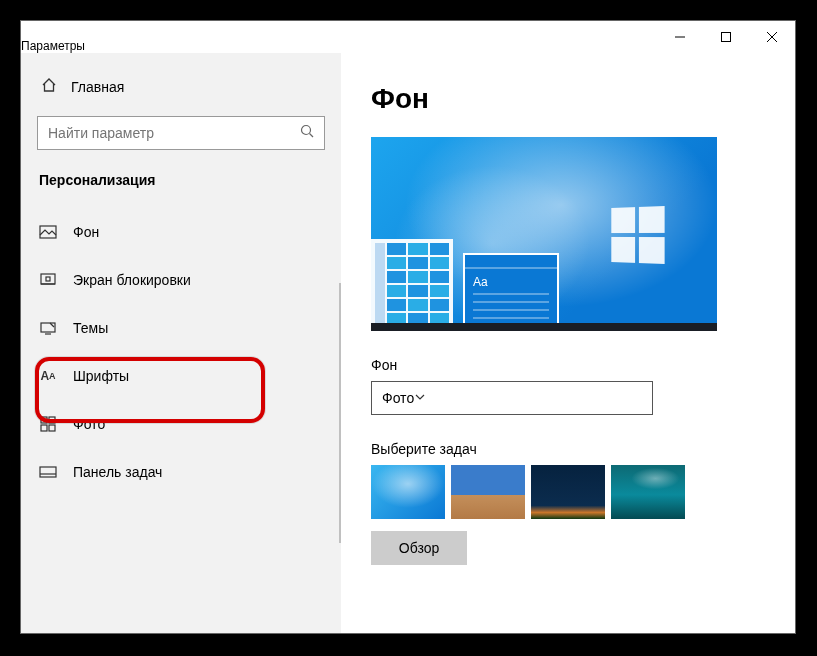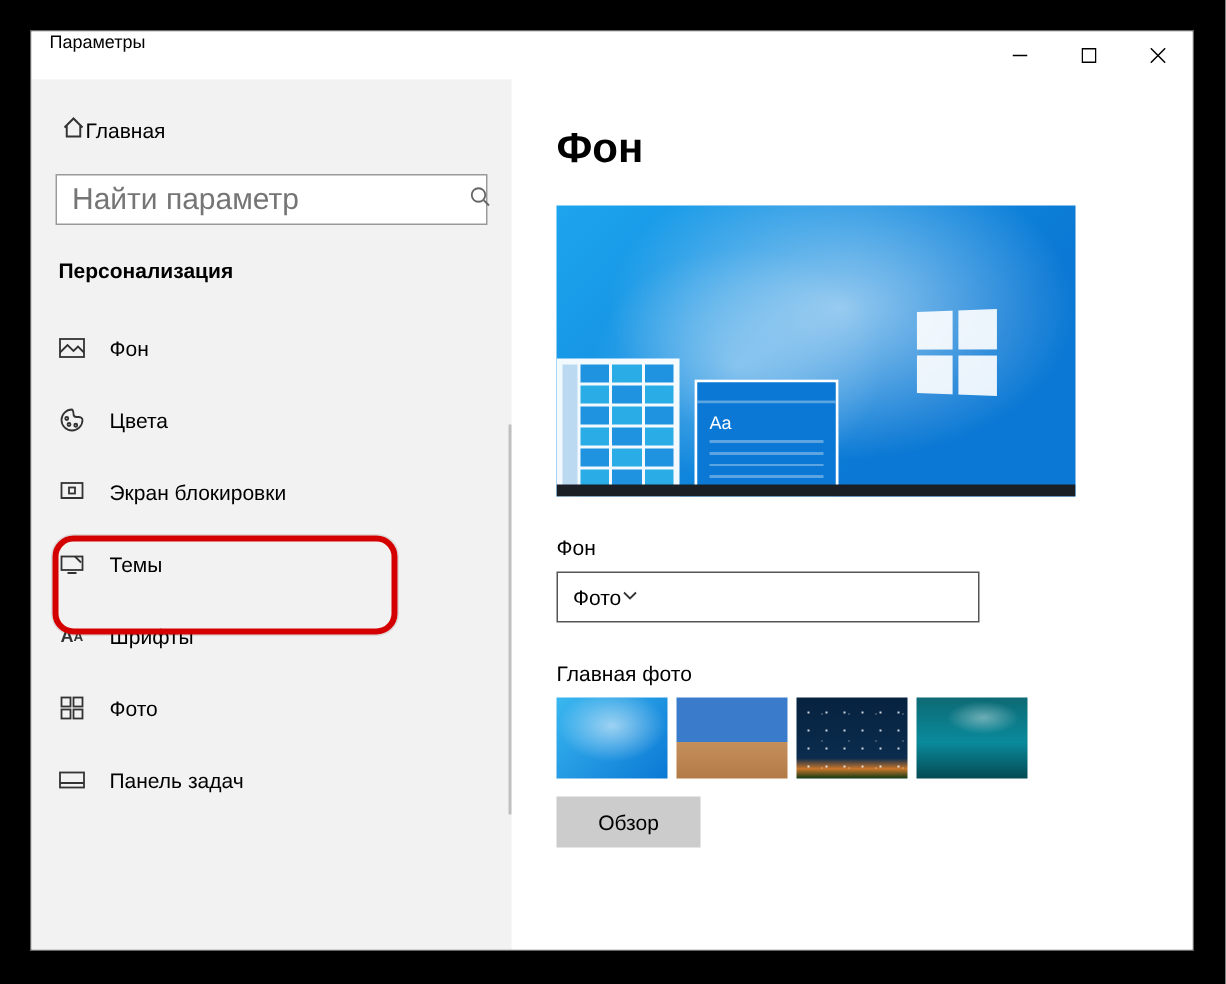--- a/index.html
+++ b/index.html
@@ -2,40 +2,40 @@
 <html><head>
 <meta charset="utf-8">
 <style>
   * { box-sizing: border-box; margin: 0; padding: 0; font-family: "Segoe UI", -apple-system, sans-serif; }
   body { width: 817px; height: 656px; background: #000; overflow: hidden; }
   .window {
     position: absolute; left: 20px; top: 20px; width: 776px; height: 614px;
     background: #fff; border: 1px solid #666; display: flex; flex-direction: column;
   }
   .titlebar {
-    height: 32px; display: flex; align-items: flex-start; justify-content: space-between;
-    padding-left: 12px; background: #fff;
+    height: 32px; display: flex; align-items: flex-end; justify-content: space-between;
+    background: #fff;
   }
   .titlebar-text { font-size: 12px; color: #000; }
   .window-controls { display: flex; height: 100%; }
   .wc-btn { width: 46px; display: flex; align-items: center; justify-content: center; cursor: pointer; }
   .wc-btn svg { stroke: #000; fill: none; }
 
   .content { flex: 1; display: flex; min-height: 0; }
 
   .sidebar { width: 320px; background: #f2f2f2; display: flex; flex-direction: column; padding-top: 16px; position: relative; }
-  .home-link { display: flex; align-items: center; padding: 8px 0 8px 20px; cursor: pointer; }
+  .home-link { display: flex; align-items: center; gap: 14px; padding: 8px 0 8px 20px; cursor: pointer; }
   .home-link span { font-size: 14px; }
   .search-row { padding: 12px 16px 16px 16px; }
   .search-box {
     width: 100%; height: 34px; border: 1px solid #999; background: #fff;
     display: flex; align-items: center; padding: 0 10px; justify-content: space-between;
   }
   .search-box input {
-    border: none; outline: none; font-size: 20px; color: #ef4444; flex: 1; background: transparent;
+    border: none; outline: none; font-size: 14px; color: #ef4444; flex: 1; background: transparent;
   }
   .category-header { font-size: 14px; font-weight: 600; padding: 6px 18px 20px 18px; }
   .nav { display: flex; flex-direction: column; position: relative; }
   .nav-item {
     display: flex; align-items: center; gap: 16px; height: 48px;
     padding-left: 18px; cursor: pointer; font-size: 14px;
   }
   .nav-item .icon { width: 18px; height: 18px; display: flex; align-items: center; justify-content: center; }
   .scroll-indicator { position: absolute; right: 0; top: 230px; width: 2px; height: 260px; background: #c0c0c0; }
 
@@ -162,31 +162,20 @@
         <div class="nav-item">
           <span class="icon">
             <svg width="18" height="18" viewBox="0 0 18 18" fill="none" stroke="#333" stroke-width="1.2">
               <rect x="1" y="3" width="16" height="12"></rect>
                 <path d="M1 12 L6 7 L10 11 L13 8 L17 12"></path>
             </svg>
           </span>
           <span>Фон</span>
         </div>
 
-        <div class="nav-item">
-          <span class="icon">
-            <svg width="18" height="18" viewBox="0 0 18 18" fill="none" stroke="#333" stroke-width="1.2">
-              <path d="M9 2 A7 7 0 1 0 16 9 c0 -1.5 -1.3 -2 -2.7 -2 H12 a2 2 0 0 1 -2 -2 c0 -1.5 -.6 -3 -1 -3z"></path>
-              <circle cx="5.5" cy="8" r="1"></circle>
-                <circle cx="7" cy="12" r="1"></circle>
-                <circle cx="11.5" cy="12.5" r="1"></circle>
-            </svg>
-          </span>
-          <span>Цвета</span>
-        </div>
 
         <div class="nav-item">
           <span class="icon">
             <svg width="18" height="18" viewBox="0 0 18 18" fill="none" stroke="#333" stroke-width="1.2">
               <rect x="2" y="3" width="14" height="10"></rect>
                 <path d="M2 13 H16"></path>
                 <rect x="7" y="6" width="4" height="4"></rect>
             </svg>
           </span>
           <span>Экран блокировки</span>
@@ -280,21 +269,21 @@
       <div class="section-label">Фон</div>
       <div class="dropdown">
         <span>Фото</span>
         <span>
           <svg width="12" height="12" viewBox="0 0 12 12" fill="none" stroke="#333" stroke-width="1.2">
               <path d="M2 4 L6 8 L10 4"></path>
             </svg>
         </span>
       </div>
 
-      <div class="section-label">Главная фото</div>
+      <div class="section-label">Выберите задач</div>
       <div class="thumbs-row">
         <div class="thumb t1"></div>
         <div class="thumb t2"></div>
         <div class="thumb t3"></div>
         <div class="thumb t4"></div>
       </div>
 
       <button class="browse-btn">
         <span>Обзор</span>
       </button>

